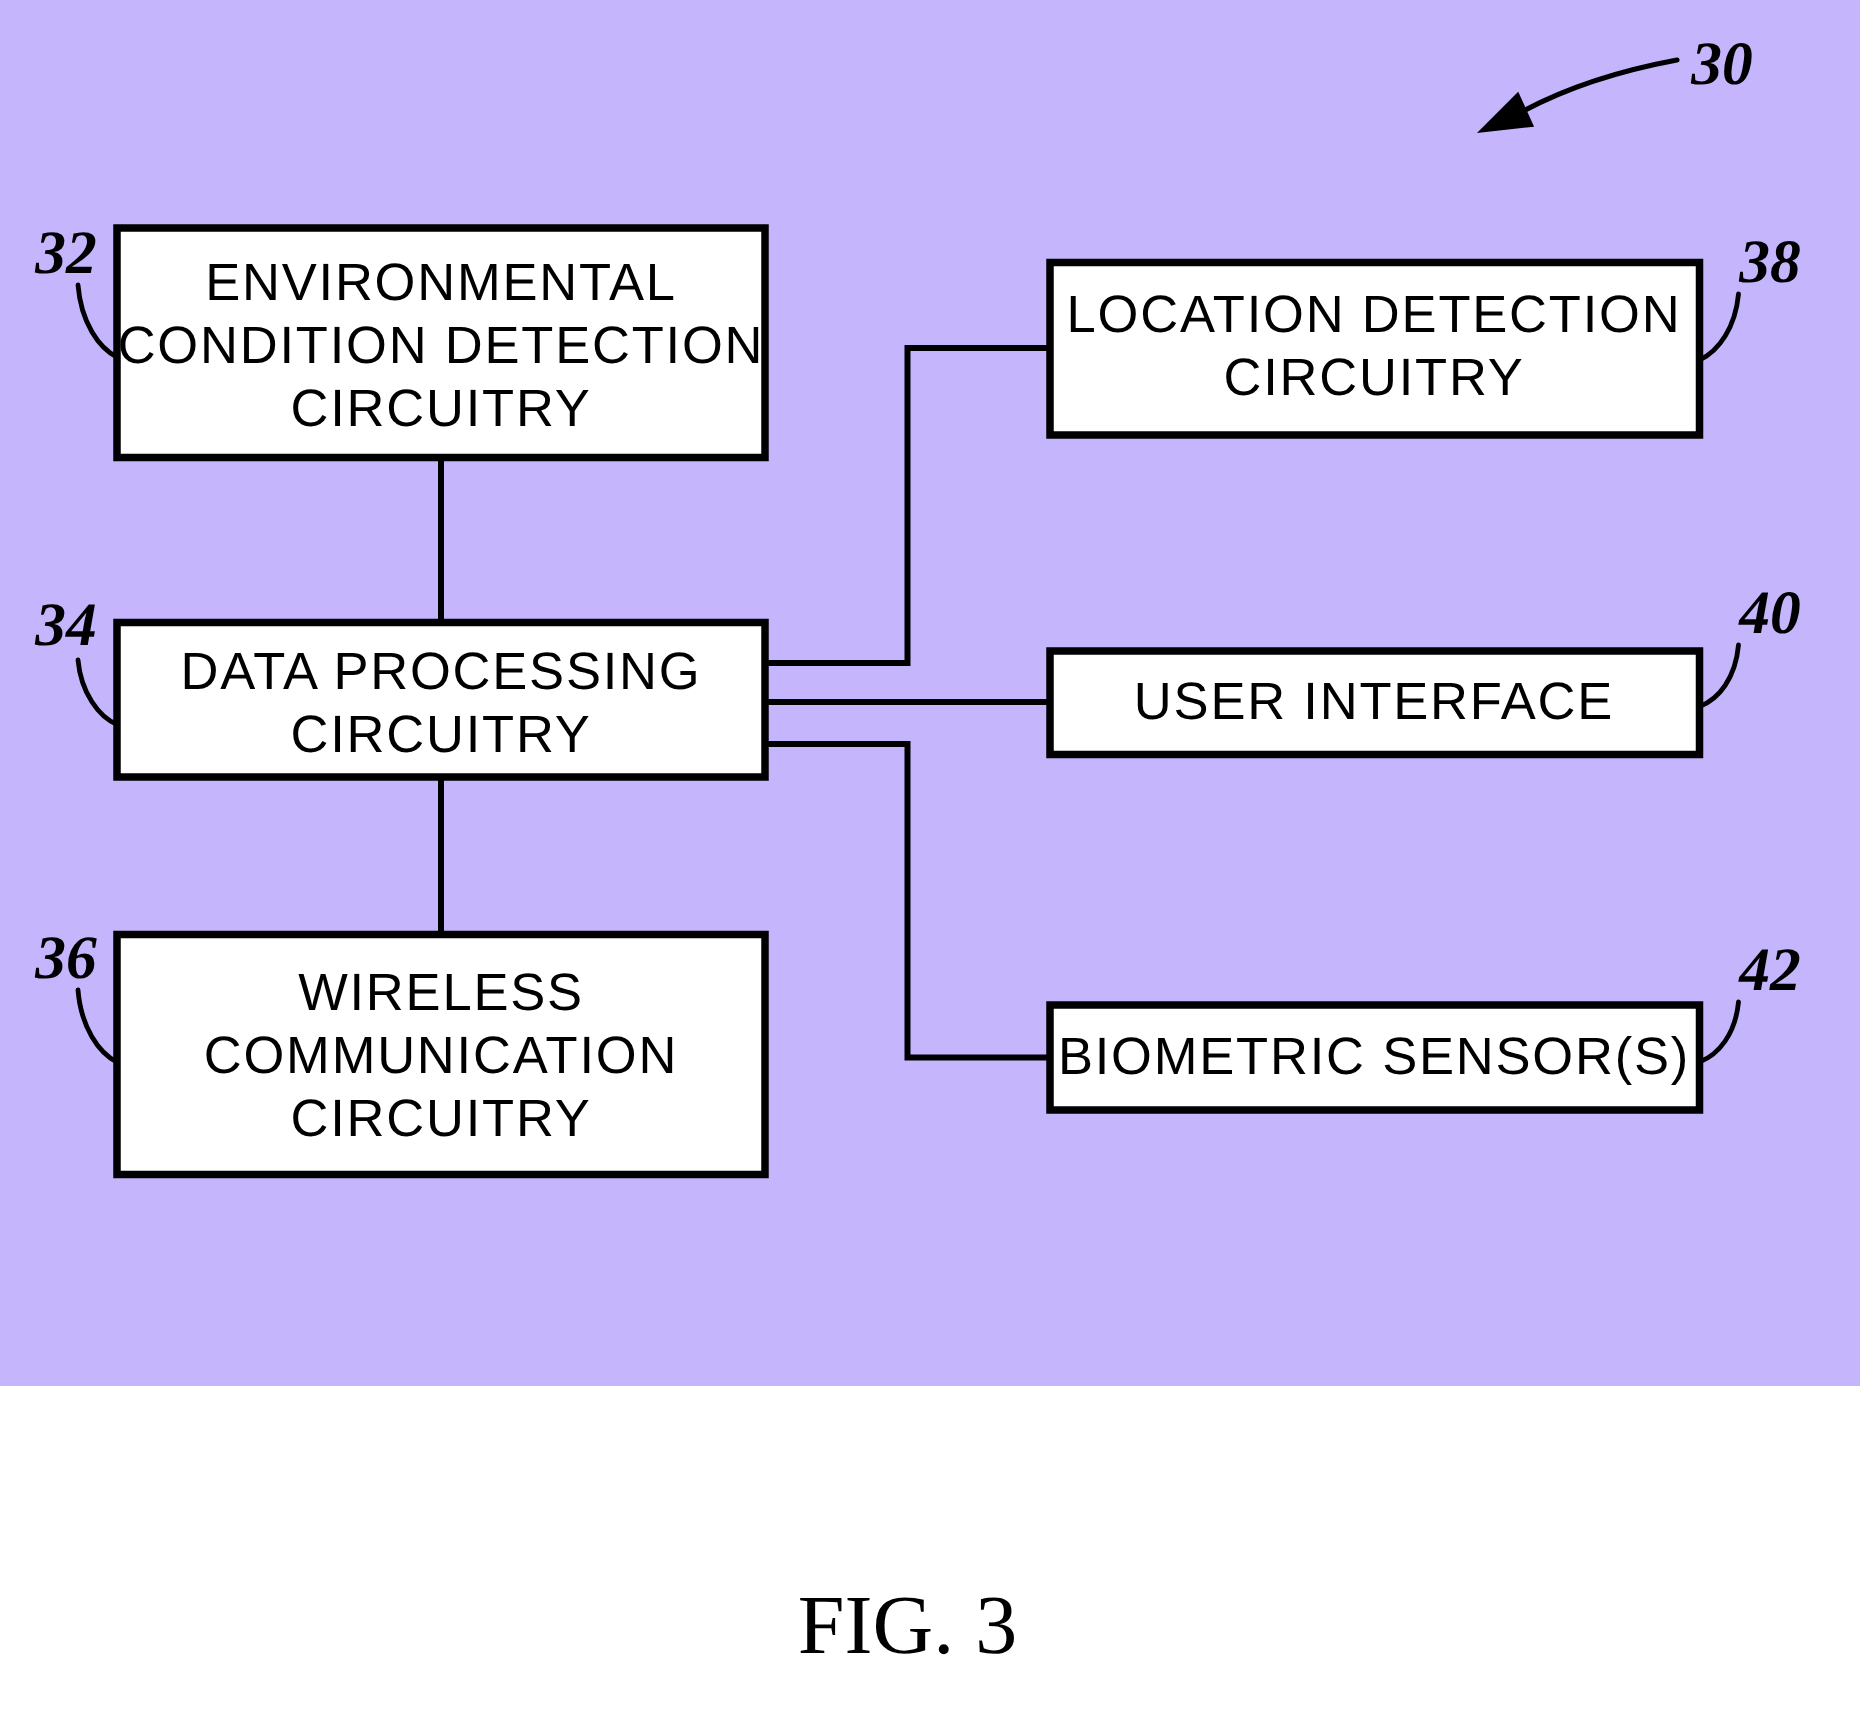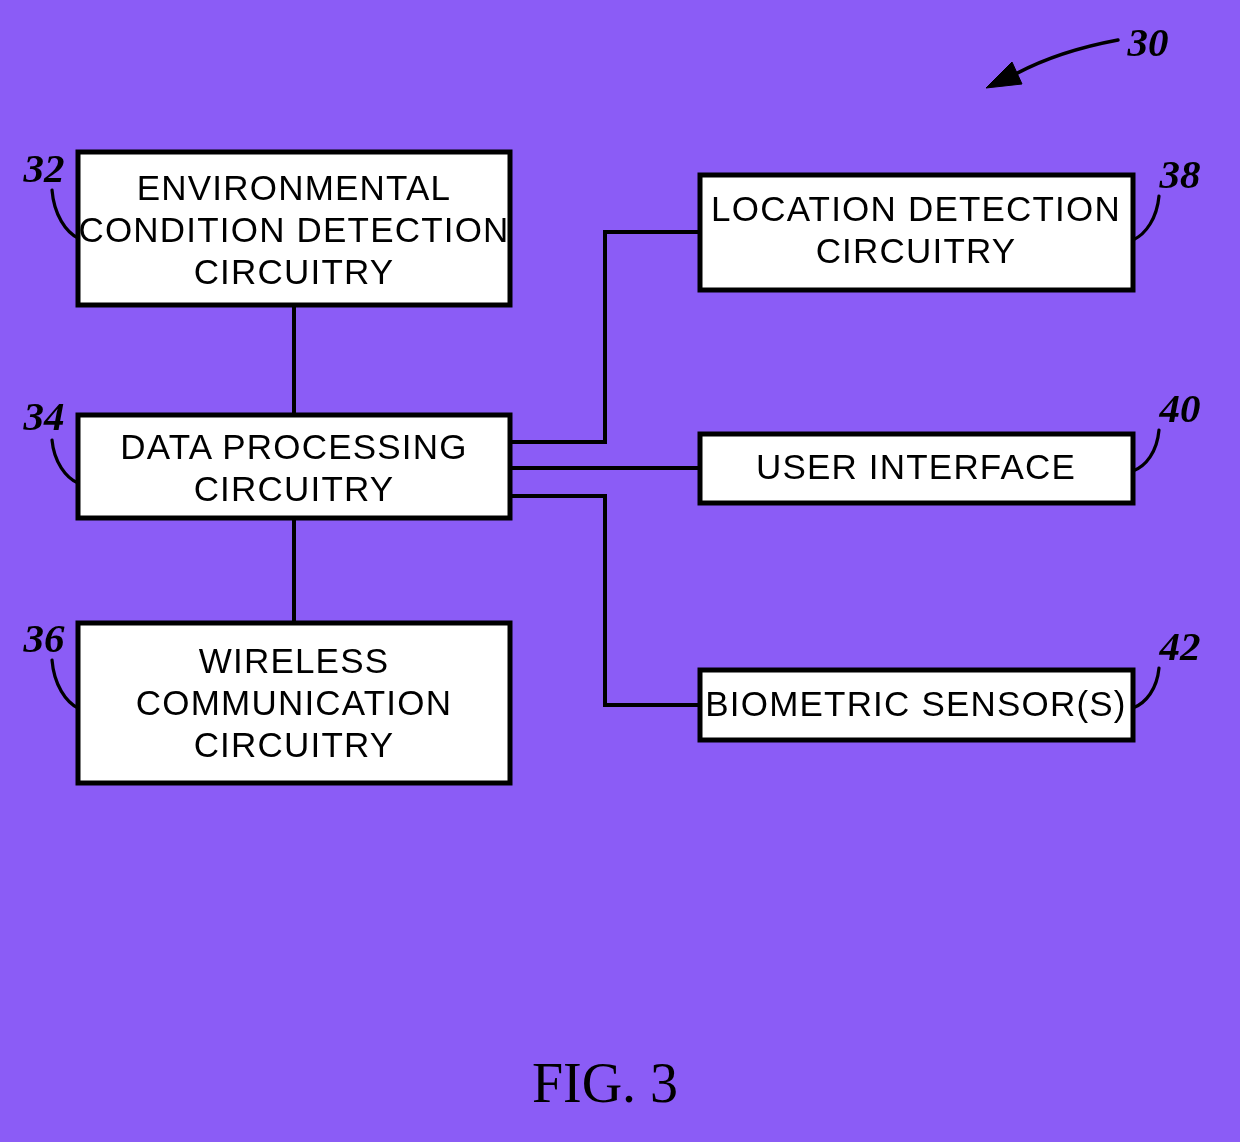--- a/index.html
+++ b/index.html
@@ -10,22 +10,22 @@
   }
   body {
     width: 1240px;
     height: 1142px;
     font-family: "Liberation Sans", sans-serif;
     overflow: hidden;
   }
   #figure-root {
     position: relative;
     width: 1240px;
-    height: 1142px;
-    background: #8b5cf6;
+    height: 924px;
+    background: #c4b5fd;
   }
   svg#diagram {
     position: absolute;
     top: 0;
     left: 0;
     width: 1240px;
     height: 1142px;
     display: block;
   }
   .box-rect {

